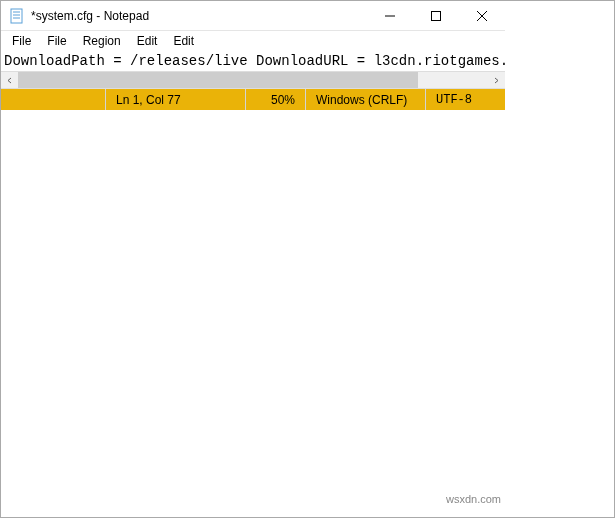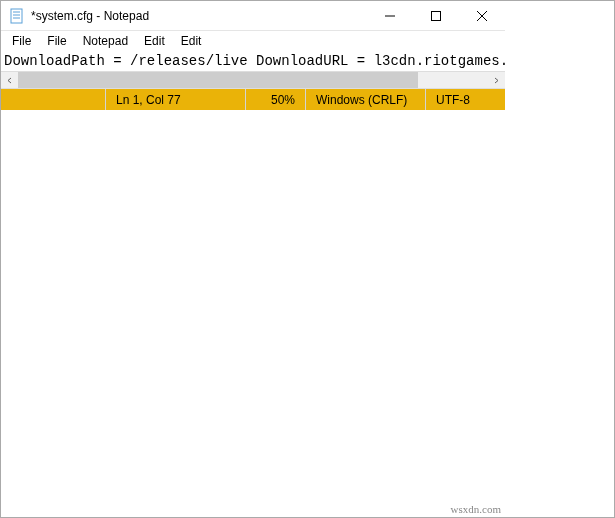--- a/index.html
+++ b/index.html
@@ -127,28 +127,28 @@
       padding: 0 10px;
       white-space: nowrap;
     }
     .status-cell.first {
       border-left: none;
       flex: 1;
     }
     .status-cell.lncol { width: 140px; }
     .status-cell.zoom { width: 60px; justify-content: flex-end; }
     .status-cell.eol { width: 120px; }
-    .status-cell.enc { width: 80px; }
+    .status-cell.enc { width: 80px; font-family: Liberation Mono, monospace; }
     .watermark {
       position: absolute;
       right: 4px;
-      bottom: 2px;
+      bottom: 12px;
       font-size: 11px;
       color: #888;
-      font-family: Liberation Serif, serif;
+      font-family: Liberation Sans, sans-serif;
       pointer-events: none;
     }
     .outer-wrap {
       position: relative;
       width: 504px;
       height: 518px;
     }
   </style>
 </head>
 <body>
@@ -181,21 +181,21 @@
             <line x1="0" y1="0" x2="10" y2="10" stroke="#000" stroke-width="1"></line>
             <line x1="10" y1="0" x2="0" y2="10" stroke="#000" stroke-width="1"></line>
           </svg>
       </div>
     </div>
   </div>
 
   <div class="menubar">
     <div class="menu-item">File</div>
     <div class="menu-item">File</div>
-    <div class="menu-item">Notepad</div>
+    <div class="menu-item">Region</div>
     <div class="menu-item">Edit</div>
     <div class="menu-item">Edit</div>
   </div>
 
   <div class="editor-container">
     <div class="editor">DownloadPath = /releases/live DownloadURL = l3cdn.riotgames.com Region = E</div>
     <div class="hscroll">
       <div class="hscroll-arrow">
         <svg width="7" height="7" viewBox="0 0 7 7">
             <polyline points="5,1 2,3.5 5,6" fill="none" stroke="#606060" stroke-width="1"></polyline>

